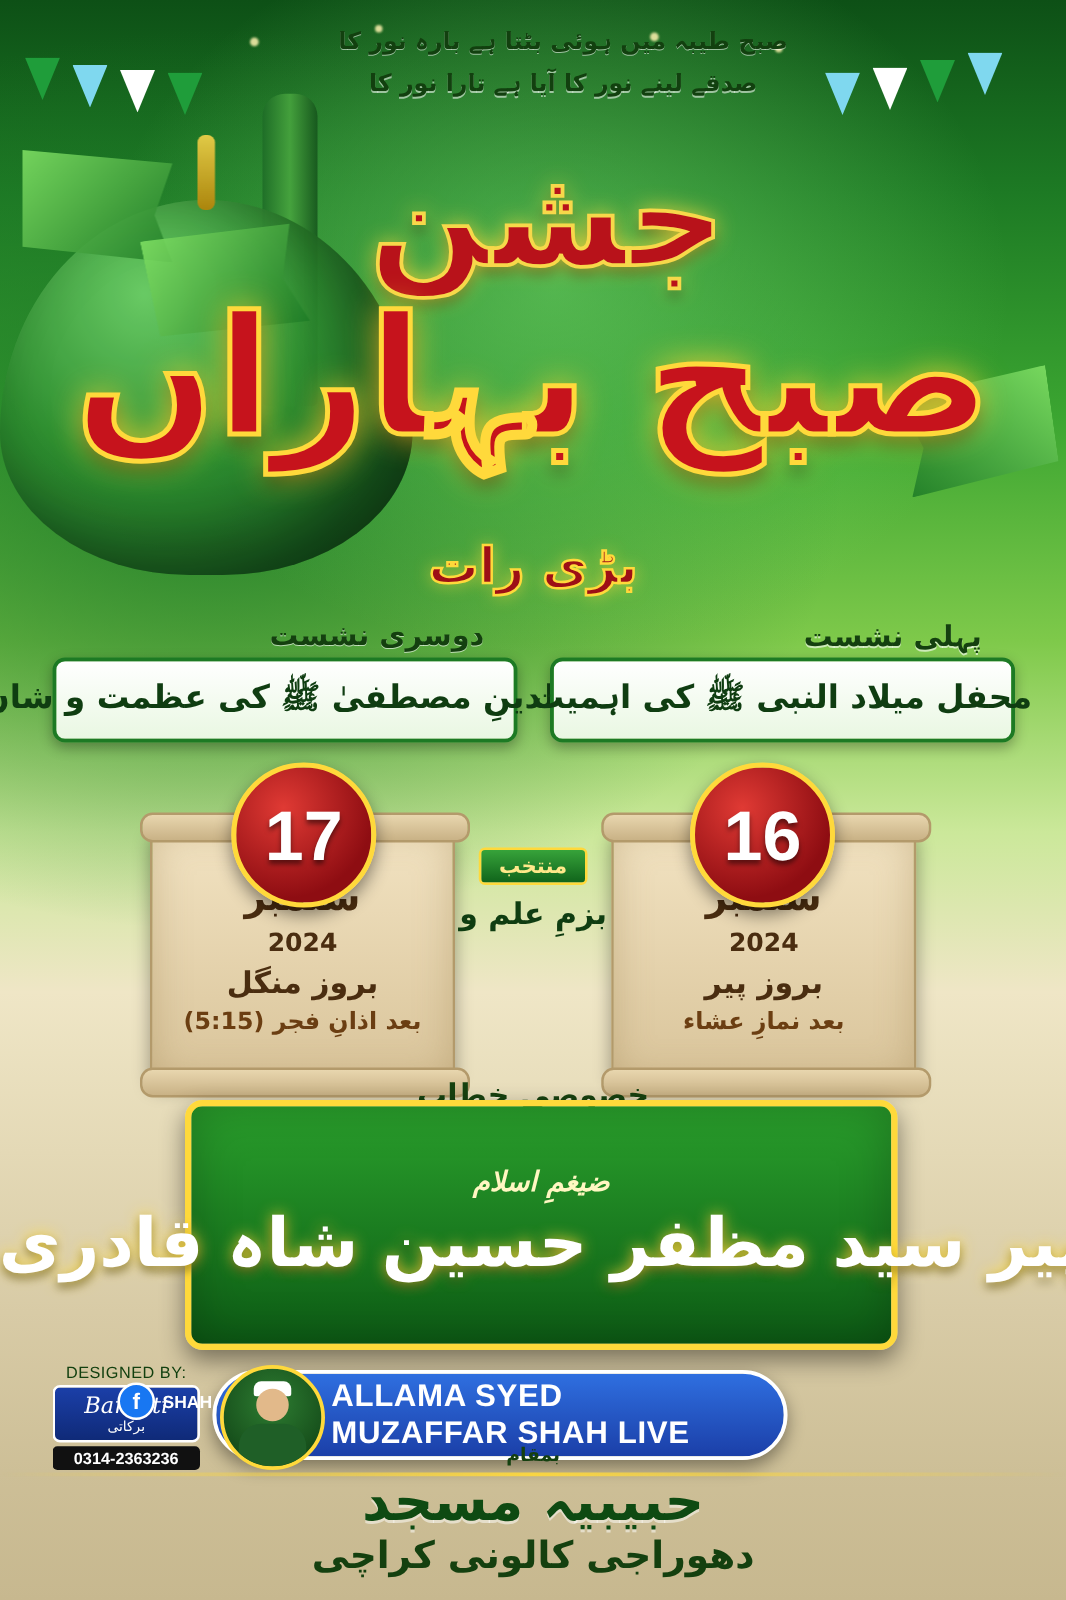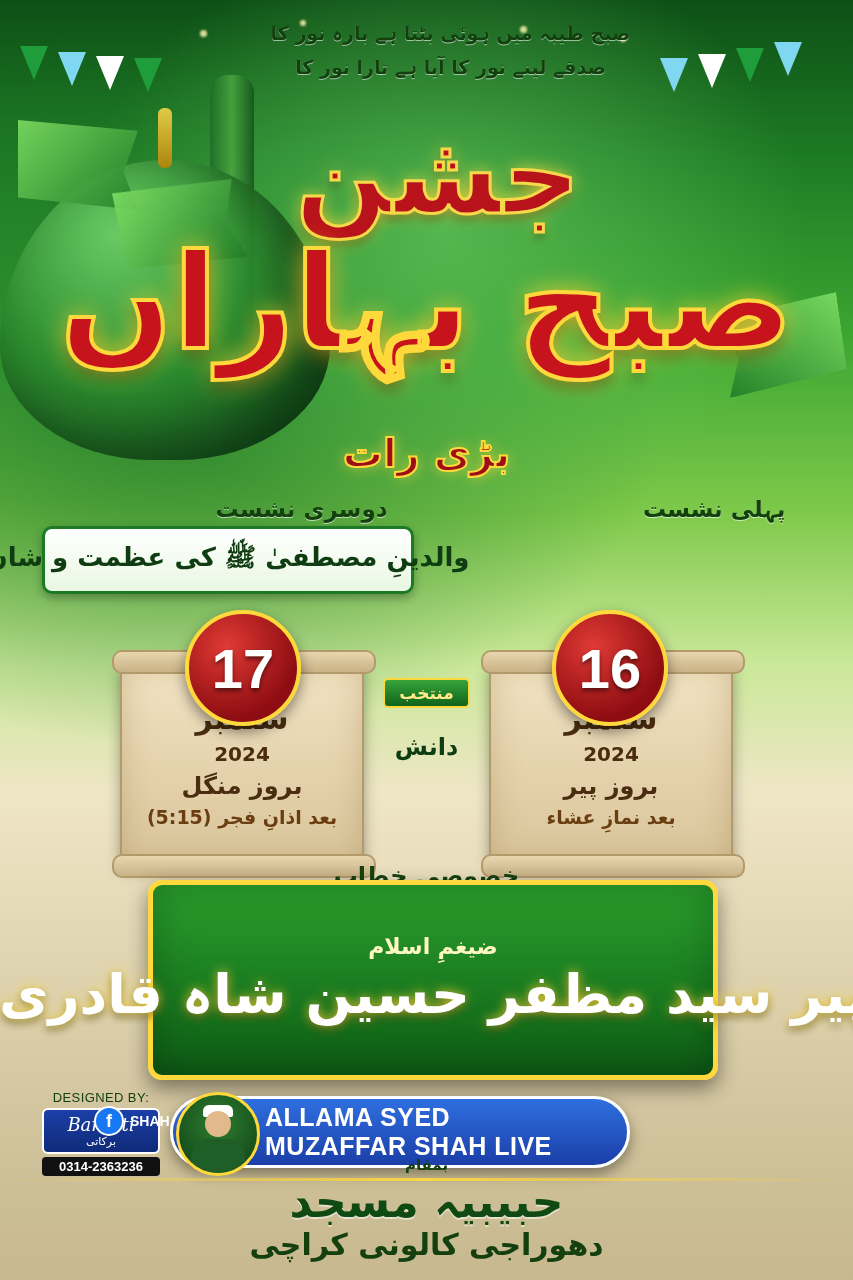--- a/index.html
+++ b/index.html
@@ -132,37 +132,37 @@
   .scrolltext .y{font-size:20px;}
   .scrolltext .d{font-size:24px;}
   .scrolltext .t{font-size:19px;color:#6b3e12;}
   .bazm{
     position:absolute;left:50%;top:58px;transform:translateX(-50%);
     width:150px;text-align:center;color:#0f3d11;font-weight:bold;
   }
   .bazm .tag{
     display:inline-block;background:linear-gradient(180deg,#37a33a,#10641b);
     color:#ffe98a;font-size:17px;padding:3px 14px;border-radius:5px;
-    border:2px solid #ffd93b;margin-bottom:24px;
+    border:2px solid #ffd93b;margin-bottom:8px;
   }
   .bazm .b1{font-size:24px;line-height:30px;}
   .bazm .b2{font-size:24px;line-height:30px;}
   .speakerpanel{
     position:absolute;top:880px;left:148px;width:560px;height:190px;
     background:linear-gradient(180deg,#2aa02c,#0d5c15);
     border:5px solid #ffd93b;border-radius:14px;
     box-shadow:0 8px 20px rgba(0,0,0,.45), inset 0 0 40px rgba(0,0,0,.25);
     display:flex;flex-direction:column;align-items:center;justify-content:center;gap:4px;
   }
   .khitab{
     position:absolute;top:862px;left:0;width:853px;text-align:center;
     font-size:24px;font-weight:bold;color:#17410f;
     text-shadow:0 1px 0 rgba(255,255,255,.5);
   }
-  .speakerpanel .zia{font-size:22px;color:#fff7c2;font-weight:bold;}
+  .speakerpanel .zia{font-size:22px;color:#fff7c2;font-weight:bold;font-style:italic;}
   .speakerpanel .name{
     font-size:54px;font-weight:bold;color:#fff;line-height:64px;
     text-shadow:0 0 12px rgba(255,220,60,.9),0 4px 8px rgba(0,0,0,.5);
   }
   
   .livebar{
     position:absolute;left:170px;top:1096px;width:460px;height:72px;
     background:linear-gradient(180deg,#2f6fe0,#1b3fa8);
     border:3px solid #ffffff;border-radius:40px;
     box-shadow:0 6px 14px rgba(0,0,0,.4);
@@ -256,20 +256,21 @@
 
   <div class="bigraat urdu">بڑی رات</div>
 
   <div class="sessions">
     <div class="sesswrap">
       <div class="sesslabel urdu">دوسری نشست</div>
       <div class="sessbox urdu">والدینِ مصطفیٰ ﷺ کی عظمت و شان</div>
     </div>
     <div class="sesswrap">
       <div class="sesslabel urdu">پہلی نشست</div>
+      <div class="sessbox urdu">محفل میلاد النبی ﷺ کی اہمیت</div>
     </div>
   </div>
 
   <div class="dates">
 
     <div class="scroll scroll-r">
       <div class="scrolltext urdu">
         <div class="m">ستمبر</div>
         <div class="y">2024</div>
         <div class="d">بروز پیر</div>
@@ -283,21 +284,21 @@
         <div class="m">ستمبر</div>
         <div class="y">2024</div>
         <div class="d">بروز منگل</div>
         <div class="t">بعد اذانِ فجر (5:15)</div>
       </div>
     </div>
     <div class="daybadge badge-l">17</div>
 
     <div class="bazm urdu">
       <div class="tag">منتخب</div>
-      <div class="b2">دانش</div>
+      <div class="b1">بزمِ علم و</div>
     </div>
   </div>
 
   <div class="khitab urdu">خصوصی خطاب</div>
   <div class="speakerpanel">
     <div class="zia urdu">ضیغمِ اسلام</div>
     <div class="name urdu">پیر سید مظفر حسین شاہ قادری</div>
   </div>
 
   <div class="designer">

